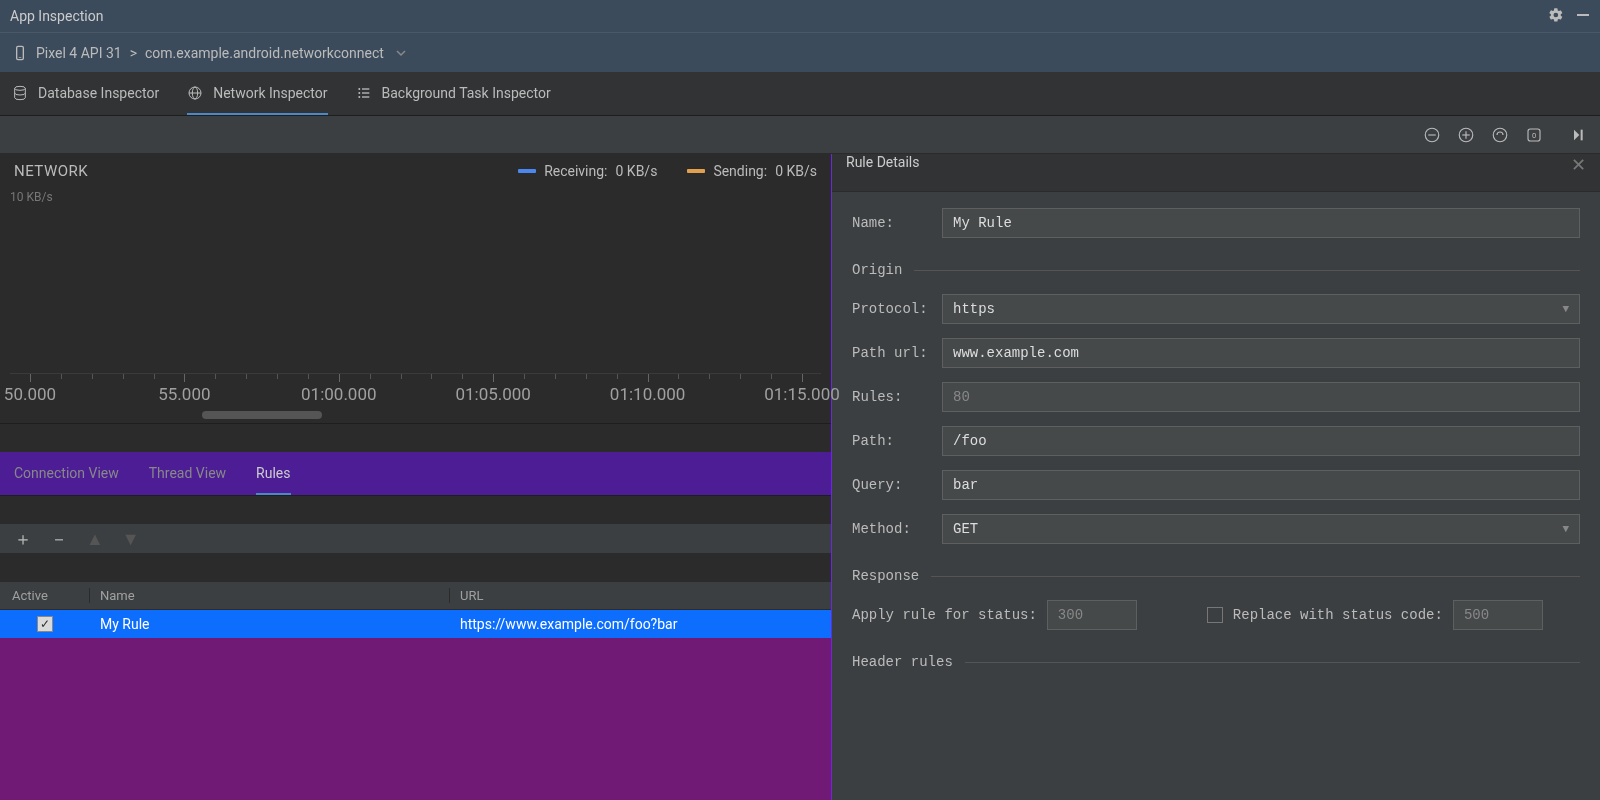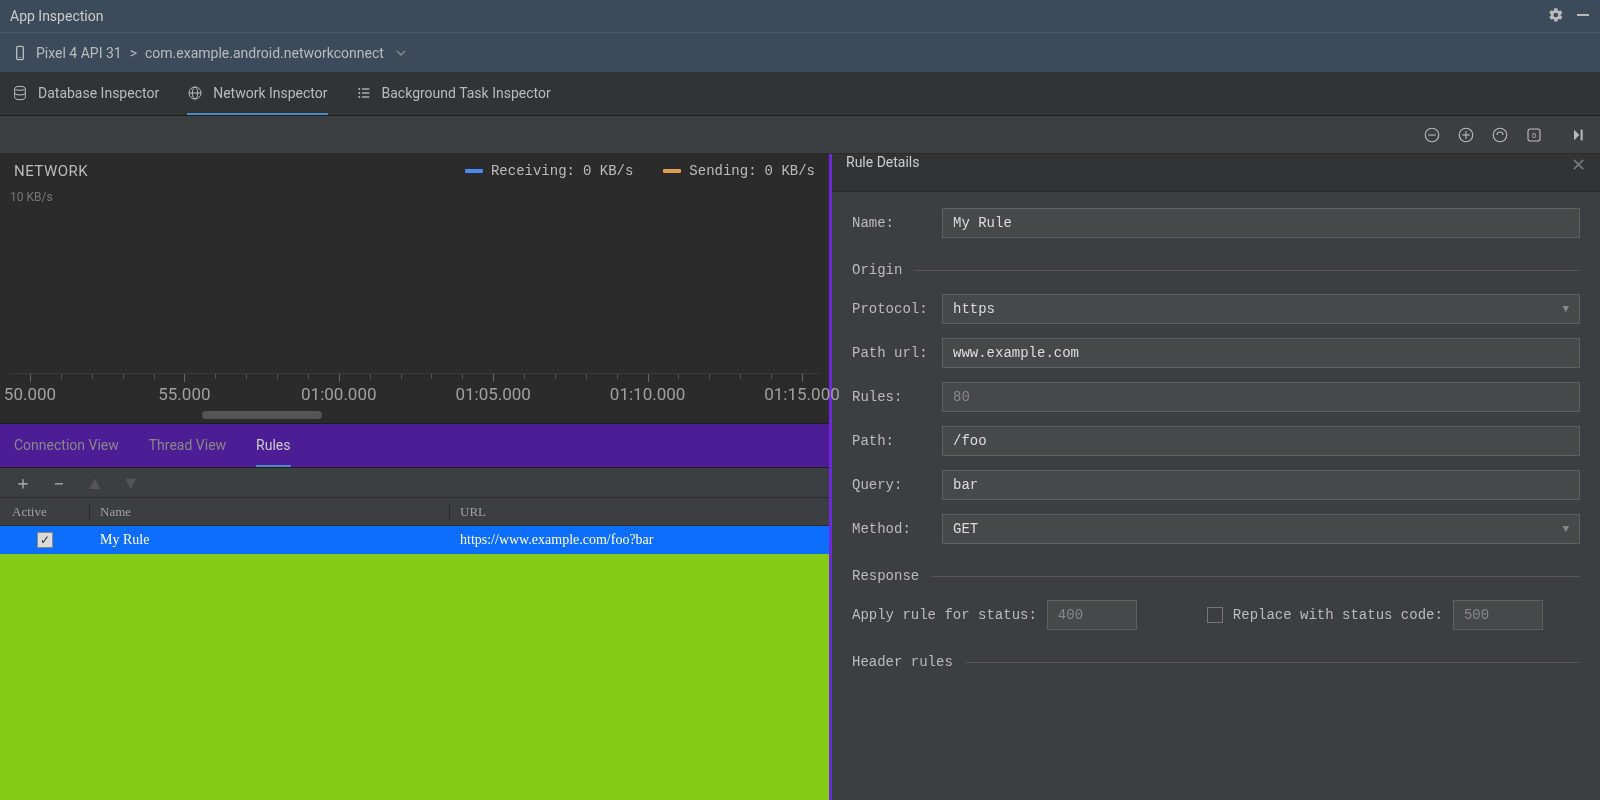--- a/index.html
+++ b/index.html
@@ -82,21 +82,22 @@
 
 
 .main {
   display: flex;
   height: calc(800px - 32px - 40px - 44px - 38px);
 }
 .left-pane {
   width: 832px;
   display: flex;
   flex-direction: column;
-  border-right: 3px solid #6d28d9;
+  border-right: 1px solid #6d28d9;
+  gap: 28px;
 }
 .right-pane {
   flex: 1;
   display: flex;
   flex-direction: column;
   background: #3c3f41;
 }
 
 
 .chart-area {
@@ -106,21 +107,21 @@
   border-bottom: 1px solid #1e1e1e;
 }
 .chart-header {
   display: flex;
   align-items: center;
   justify-content: space-between;
   padding: 8px 14px 0 14px;
 }
 .chart-title { color: #bbbbbb; font-size: 15px; letter-spacing: 0.5px; }
 .legend { display: flex; gap: 30px; font-size: 14px; color: #bbbbbb; }
-.legend-item { display: flex; align-items: center; gap: 8px; font-family: Liberation Mono, monospace; }
+.legend-item { display: flex; align-items: center; gap: 8px; }
 .legend-swatch { width: 18px; height: 4px; border-radius: 1px; }
 .ylabel {
   position: absolute; top: 36px; left: 10px;
   font-size: 12px; color: #777;
 }
 .timeline {
   position: absolute; left: 0; right: 0; bottom: 0;
   height: 50px;
   padding: 0 10px;
 }
@@ -167,21 +168,21 @@
   height: 30px;
   background: #3c3f41;
   display: flex; align-items: center; gap: 18px;
   padding: 0 14px;
   border-bottom: 1px solid #2b2b2b;
 }
 .rules-toolbar .sbtn { color: #bbbbbb; cursor: pointer; font-size: 18px; line-height: 1; }
 .rules-toolbar .sbtn.disabled { color: #555; cursor: default; }
 
 
-.rules-table { flex: 1; background: #84cc16; font-family: Liberation Serif, serif; }
+.rules-table { flex: 1; background: #701a75; }
 .rules-header {
   display: flex; height: 28px; align-items: center;
   background: #3c3f41; border-bottom: 1px solid #2b2b2b;
   color: #a0a0a0; font-size: 13px;
 }
 .col-active { width: 90px; padding-left: 12px; border-right: 1px solid #2b2b2b; }
 .col-name { width: 360px; padding-left: 10px; border-right: 1px solid #2b2b2b; }
 .col-url { flex: 1; padding-left: 10px; }
 .rules-row {
   display: flex; height: 28px; align-items: center;
@@ -511,21 +512,21 @@
 
       <div class="section-header">
         <span class="label">Response</span>
         <span class="line"></span>
       </div>
 
       <div class="response-row">
         <div class="seg">
           <span>Apply rule for status:</span>
           <div class="small-input">
-              <span>400</span>
+              <span>300</span>
             </div>
         </div>
         <div class="seg" style="margin-left:60px">
           <span class="checkbox"></span>
           <span>Replace with status code:</span>
           <div class="small-input">
               <span>500</span>
             </div>
         </div>
       </div>

